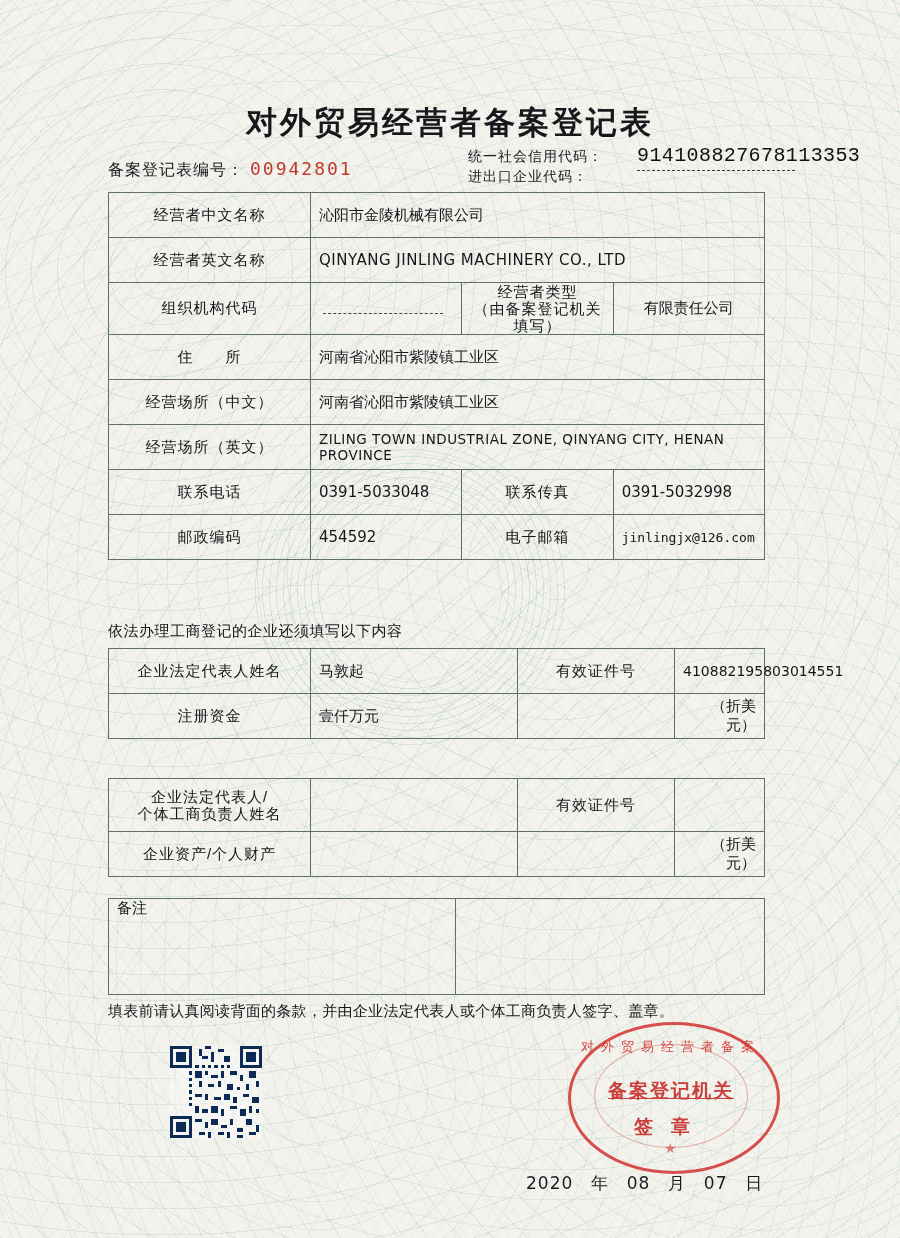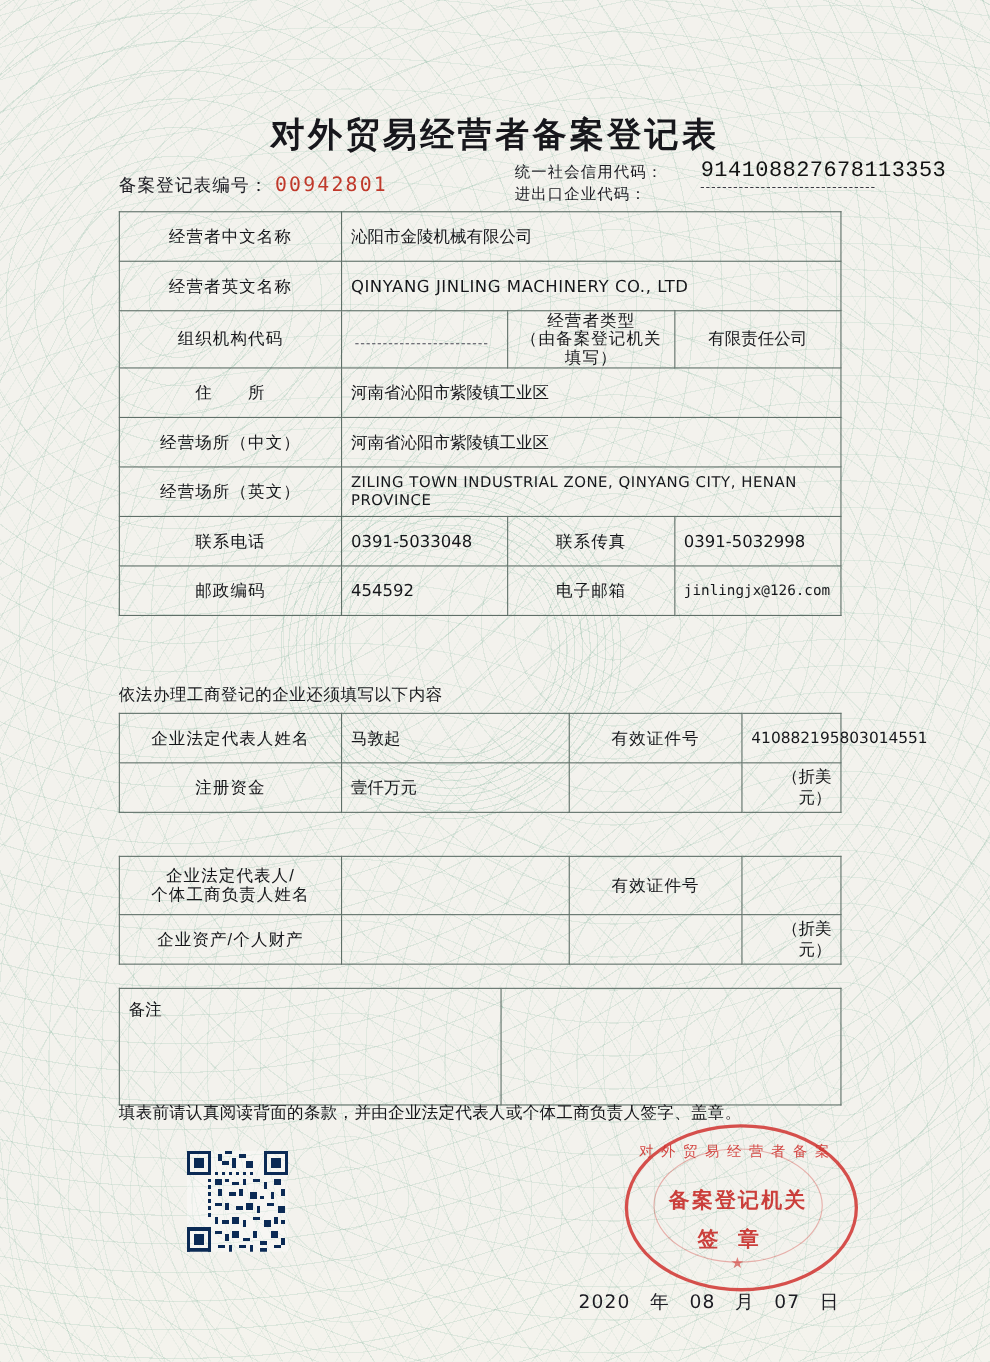--- a/index.html
+++ b/index.html
@@ -68,21 +68,21 @@
     position:absolute;left:108px;font-size:15px;color:#15161a;letter-spacing:.5px;
   }
   .mono{font-family:"DejaVu Sans Mono","Liberation Mono",monospace;}
 
   table.t2, table.t3, table.t4{
     position:absolute;left:108px;width:657px;border-collapse:collapse;table-layout:fixed;
   }
   table.t2 td, table.t3 td, table.t4 td{
     border:1px solid #5f6f68;height:44px;font-size:15px;color:#15161a;padding:0 8px;vertical-align:middle;
   }
-  table.t4 td{height:95px;vertical-align:top;padding-top:10px;}
+  table.t4 td{height:95px;vertical-align:top;}
 
   .footer-note{position:absolute;left:108px;top:1002px;font-size:15px;color:#15161a;letter-spacing:.3px;}
 
   
   .qr{position:absolute;left:170px;top:1046px;width:92px;height:92px;}
   .qr canvas, .qr svg{display:block;}
 
   
   .seal{
     position:absolute;left:568px;top:1022px;width:210px;height:150px;
@@ -90,21 +90,21 @@
   .seal .ring{
     position:absolute;left:0;top:0;width:206px;height:146px;border:3px solid #d0332f;border-radius:50%;
     opacity:.85;
   }
   .seal .txt-top{
     position:absolute;left:0;top:16px;width:206px;text-align:center;color:#d0332f;
     font-size:13px;letter-spacing:7px;opacity:.9;
   }
   .seal .txt-mid{
     position:absolute;left:0;top:56px;width:206px;text-align:center;color:#c8302c;
-    font-size:19px;font-weight:bold;letter-spacing:2px;opacity:.92;
+    font-size:19px;font-weight:bold;letter-spacing:2px;opacity:.92;text-decoration:underline;
   }
   .seal .txt-bot{
     position:absolute;left:0;top:92px;width:206px;text-align:center;color:#c8302c;
     font-size:19px;font-weight:bold;letter-spacing:18px;opacity:.92;
   }
   .seal .star{
     position:absolute;left:96px;top:118px;color:#d0332f;font-size:14px;opacity:.6;
   }
   .seal .inner-ring{
     position:absolute;left:26px;top:22px;width:152px;height:102px;border:1px solid #d0332f;border-radius:50%;opacity:.35;

